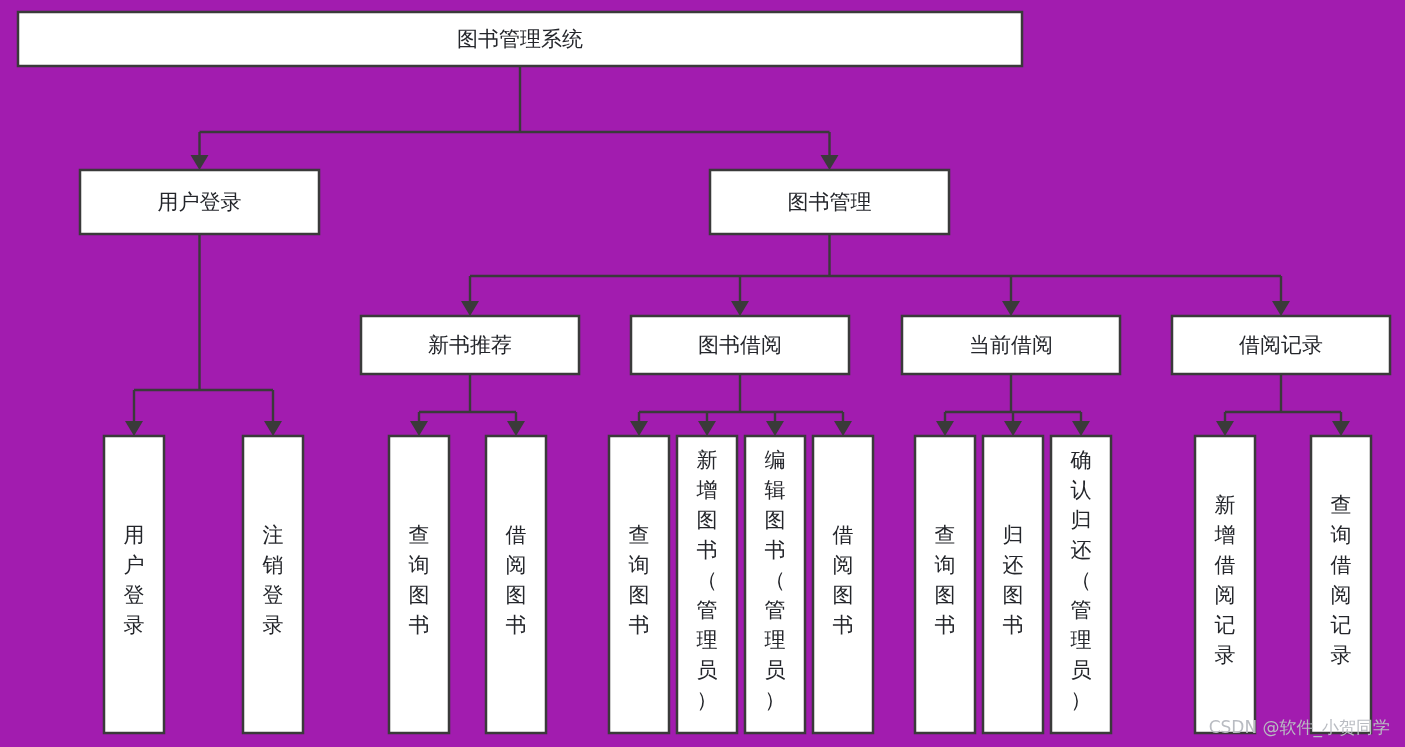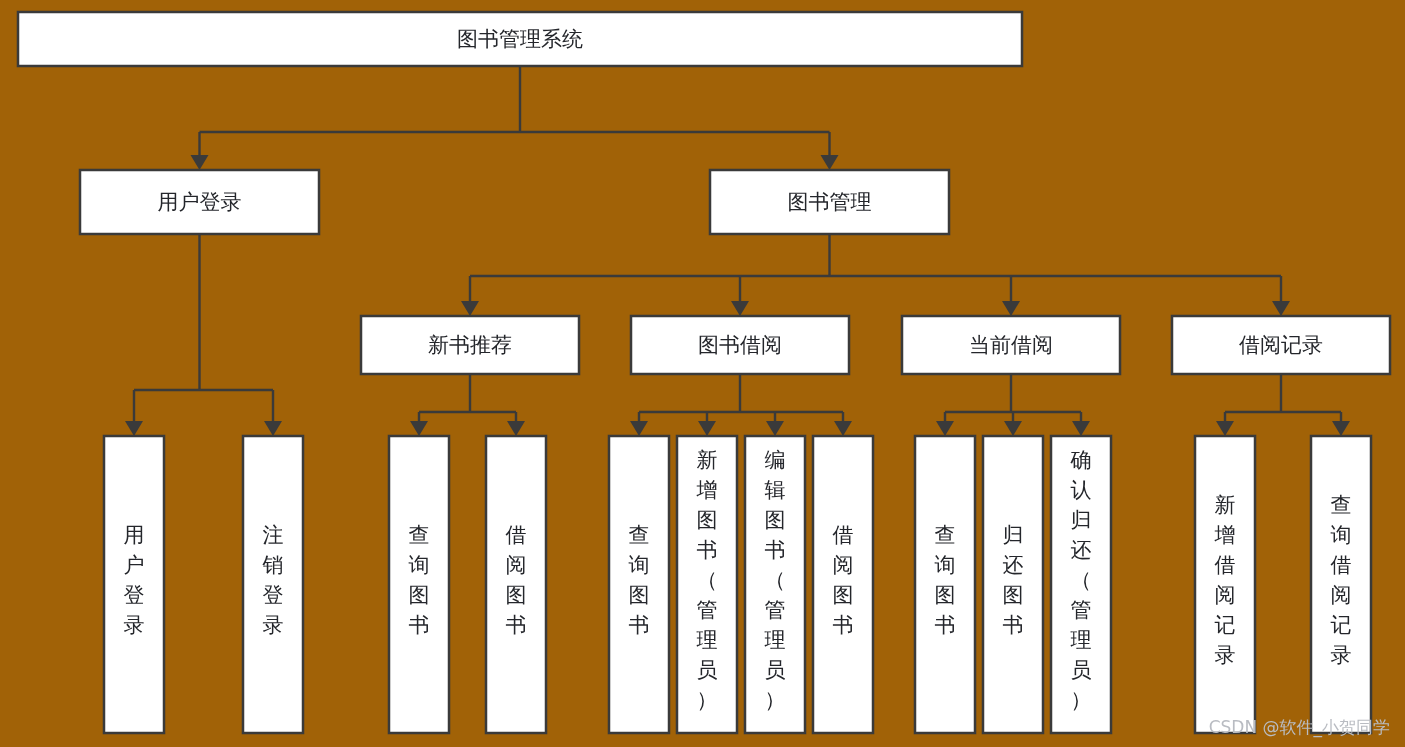--- a/index.html
+++ b/index.html
@@ -8,21 +8,21 @@
     padding: 0;
     background: #ffffff;
   }
   body {
     font-family: "Liberation Sans", "DejaVu Sans", sans-serif;
   }
   #diagram-root {
     position: relative;
     width: 1405px;
     height: 747px;
-    background: #a16207;
+    background: #a21caf;
     overflow: hidden;
   }
   svg.diagram-canvas {
     position: absolute;
     left: 0;
     top: 0;
     width: 1405px;
     height: 747px;
     display: block;
   }

